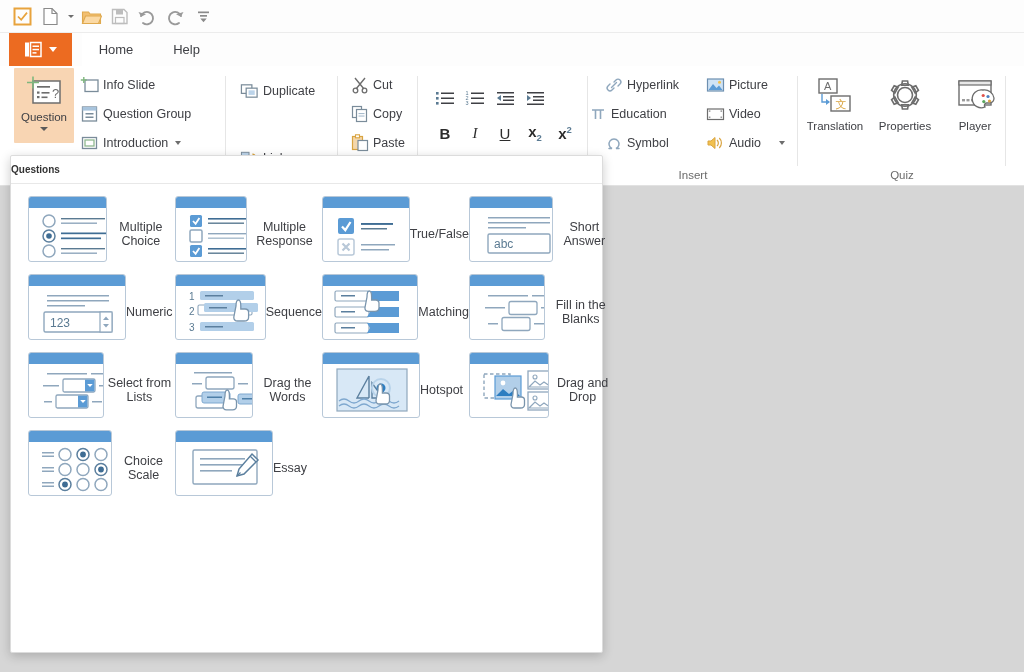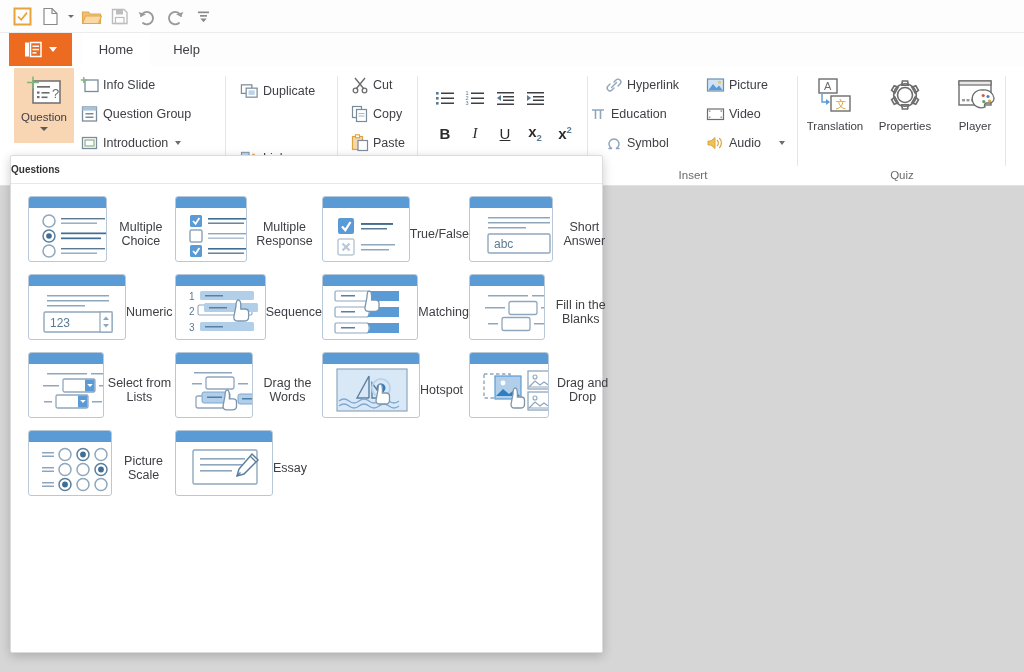--- a/index.html
+++ b/index.html
@@ -746,21 +746,21 @@
               <circle cx="72" cy="27.5" r="2.9" fill="#3f6d94"></circle>
 
             <rect x="13" y="40" width="12" height="1.5" fill="#8fa7bd"></rect>
               <rect x="13" y="43.5" width="12" height="1.5" fill="#8fa7bd"></rect>
             <circle cx="36" cy="42.5" r="6" fill="#fff" stroke="#5b7f9e" stroke-width="1.5"></circle>
               <circle cx="36" cy="42.5" r="2.9" fill="#3f6d94"></circle>
             <circle cx="54" cy="42.5" r="6" fill="#fff" stroke="#8fa7bd" stroke-width="1.5"></circle>
             <circle cx="72" cy="42.5" r="6" fill="#fff" stroke="#8fa7bd" stroke-width="1.5"></circle>
           </svg>
         </div>
-        <div class="qlabel">Picture Scale</div>
+        <div class="qlabel">Choice Scale</div>
       </div>
 
       <div class="qcell">
         <div class="qthumb">
           <div class="bar"></div>
           <svg width="98" height="55" viewBox="0 0 98 55" style="position:absolute;top:11px;left:0;">
             <rect x="17" y="8" width="64" height="34" rx="1.5" fill="#fff" stroke="#8fa7bd" stroke-width="1.4"></rect>
             <rect x="24" y="16" width="45" height="1.6" fill="#8fa7bd"></rect>
             <rect x="24" y="22" width="45" height="1.6" fill="#8fa7bd"></rect>
             <rect x="24" y="28" width="32" height="1.6" fill="#8fa7bd"></rect>

